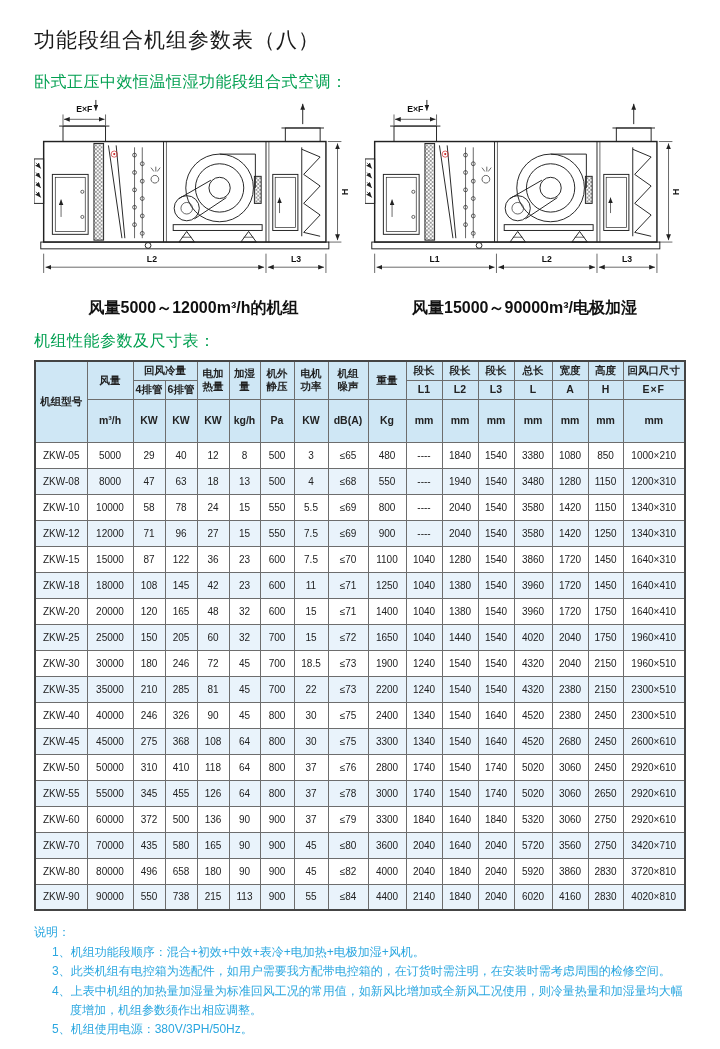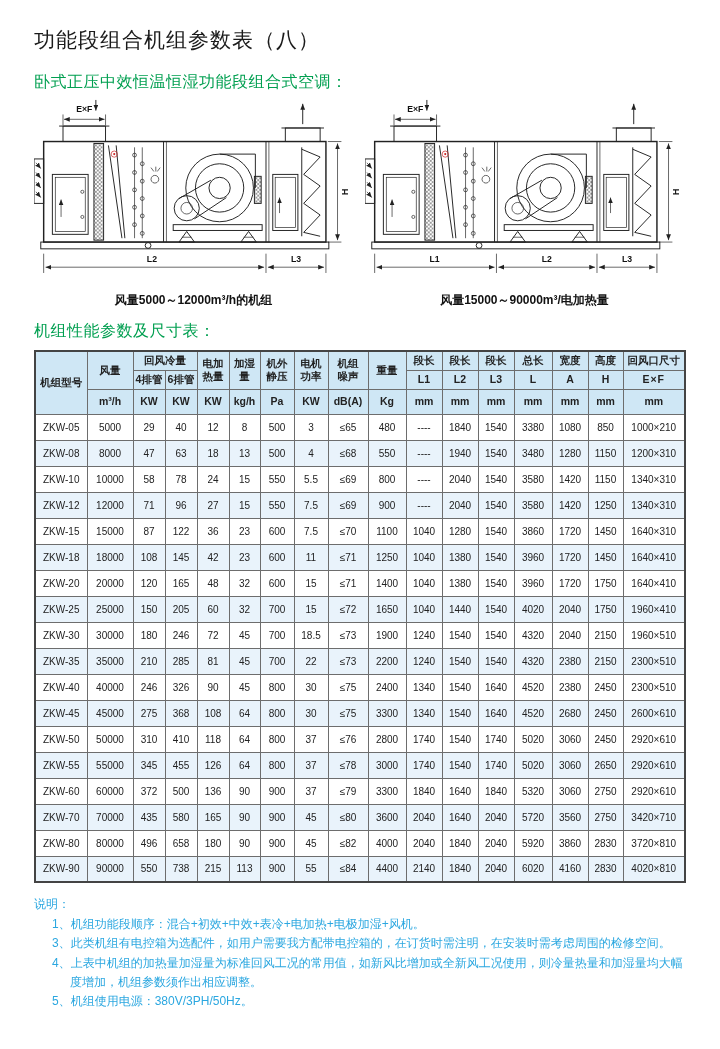--- a/index.html
+++ b/index.html
@@ -4,28 +4,28 @@
 <style>
   *{margin:0;padding:0;box-sizing:border-box}
   html,body{background:#fff}
   body{font-family:"Liberation Sans","DejaVu Sans",sans-serif;color:#1a1a1a}
   .page{width:720px;height:1049px;padding:26px 34px 10px;background:#fff;overflow:hidden}
   .title{font-size:21px;font-weight:normal;letter-spacing:1px;margin-bottom:18px}
   .green-head{font-size:16px;font-weight:normal;color:#009f50;margin-bottom:6px;letter-spacing:.5px}
   .diagrams{display:flex;gap:12px;margin:6px 0 12px}
   .diag{width:319px}
   .diag svg{width:100%;height:auto;display:block}
-  .caption{text-align:center;font-size:12px;font-weight:600;margin-top:0;color:#111}
+  .caption{text-align:center;font-size:16px;font-weight:600;margin-top:6px;color:#111}
   .ln{stroke:#222;fill:none;stroke-width:1}
   .thin{stroke-width:.7}
   .dimtext{font-size:9px;font-weight:600;fill:#111;stroke:none;font-family:"Liberation Sans",sans-serif}
   table.spec{border-collapse:collapse;width:650px;table-layout:fixed;margin-top:8px;border:2px solid #444}
   .spec th,.spec td{border:1px solid #6d6d6d;text-align:center;vertical-align:middle;overflow:hidden}
   .spec thead th{background:#cfe7f5;font-size:10.5px;font-weight:bold;padding:2px 1px;line-height:1.3;color:#222}
-  .spec thead tr.units th{height:25px}
+  .spec thead tr.units th{height:43px}
   .w2{display:inline-block;width:2.15em;word-break:break-all;line-height:1.3}
   .exf-head{font-size:11px;letter-spacing:1px}
   .spec td{font-size:10px;height:26px;padding:0 1px;color:#222;background:#fff}
   .spec td.model{font-size:10px}
   .spec tbody tr:nth-child(even) td{background:#e9f3fb}
   .notes{margin-top:12px;color:#2ba7e0;font-size:12px;line-height:1.6}
   .notes-heading{margin-bottom:1px}
   .note{padding-left:36px;text-indent:-18px}
 </style>
 </head>
@@ -191,21 +191,21 @@
           <line class="thin" x1="240" y1="160" x2="240" y2="180"></line>
           <line class="thin" x1="302" y1="160" x2="302" y2="180"></line>
           <line class="thin" x1="12" y1="174" x2="134" y2="174" marker-start="url(#arr)" marker-end="url(#arr)"></line>
           <line class="thin" x1="138" y1="174" x2="238" y2="174" marker-start="url(#arr)" marker-end="url(#arr)"></line>
           <line class="thin" x1="242" y1="174" x2="300" y2="174" marker-start="url(#arr)" marker-end="url(#arr)"></line>
           <text class="dimtext" x="72" y="169" text-anchor="middle">L1</text>
           <text class="dimtext" x="188" y="169" text-anchor="middle">L2</text>
           <text class="dimtext" x="271" y="169" text-anchor="middle">L3</text>
         </g>
       </svg>
-      <figcaption class="caption">风量15000～90000m³/电加热量</figcaption>
+      <figcaption class="caption">风量15000～90000m³/电极加湿</figcaption>
     </figure>
   </div>
 
   <h2 class="green-head">机组性能参数及尺寸表：</h2>
 
   <table class="spec">
     <colgroup>
       <col style="width:52px">
         <col style="width:46px">
         <col style="width:32px">

